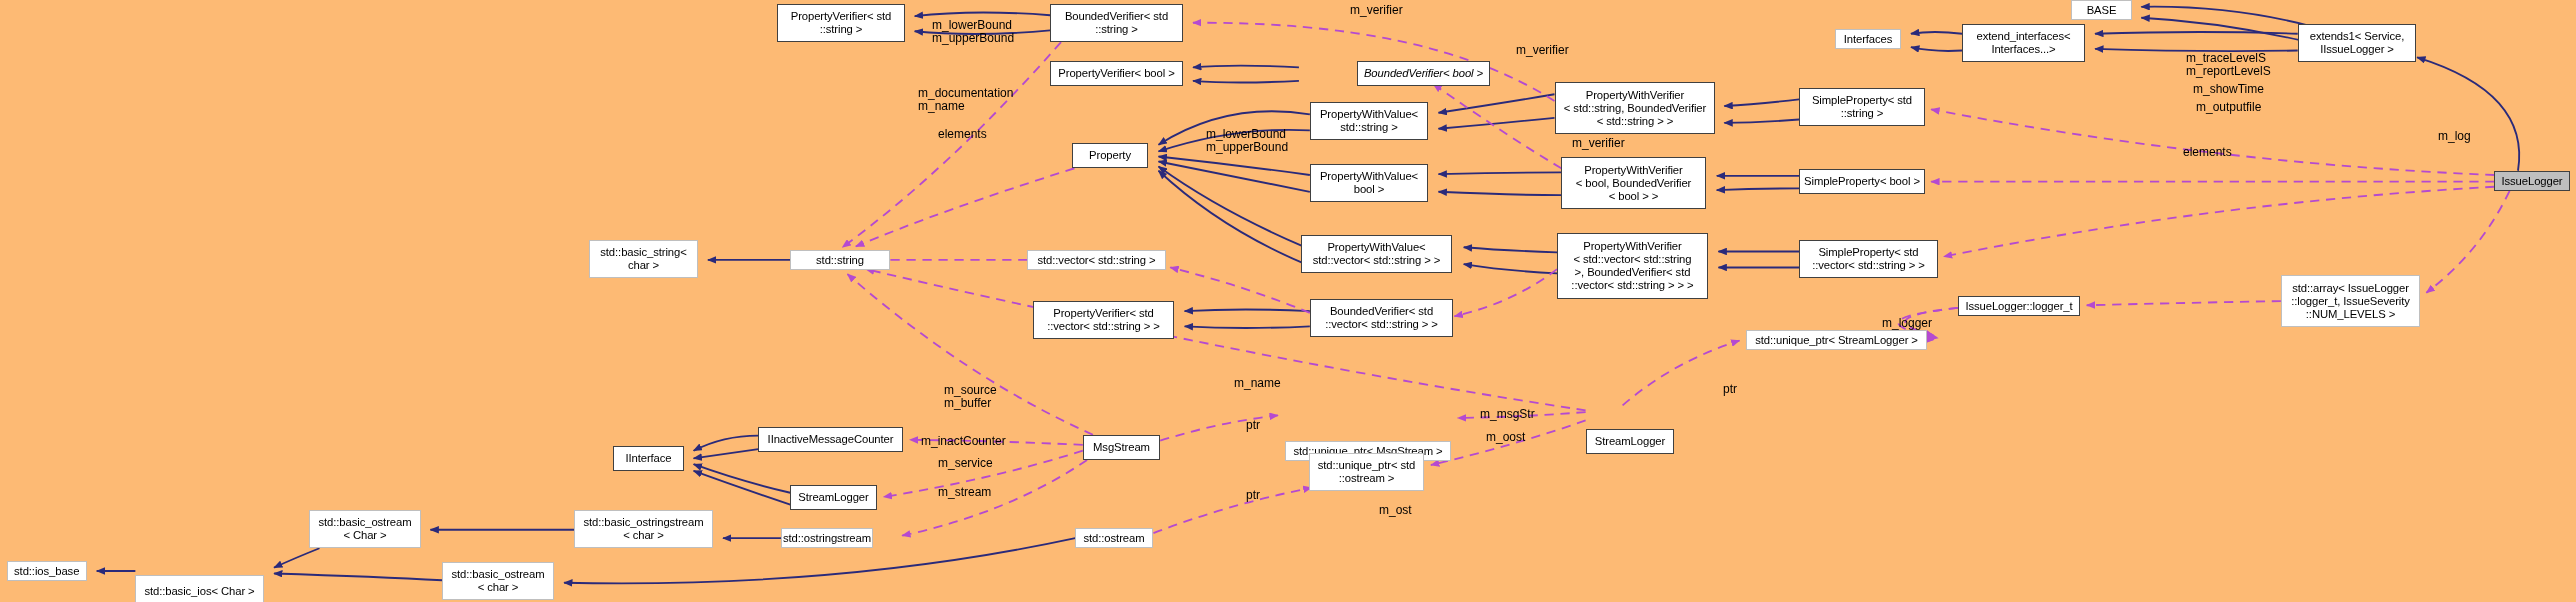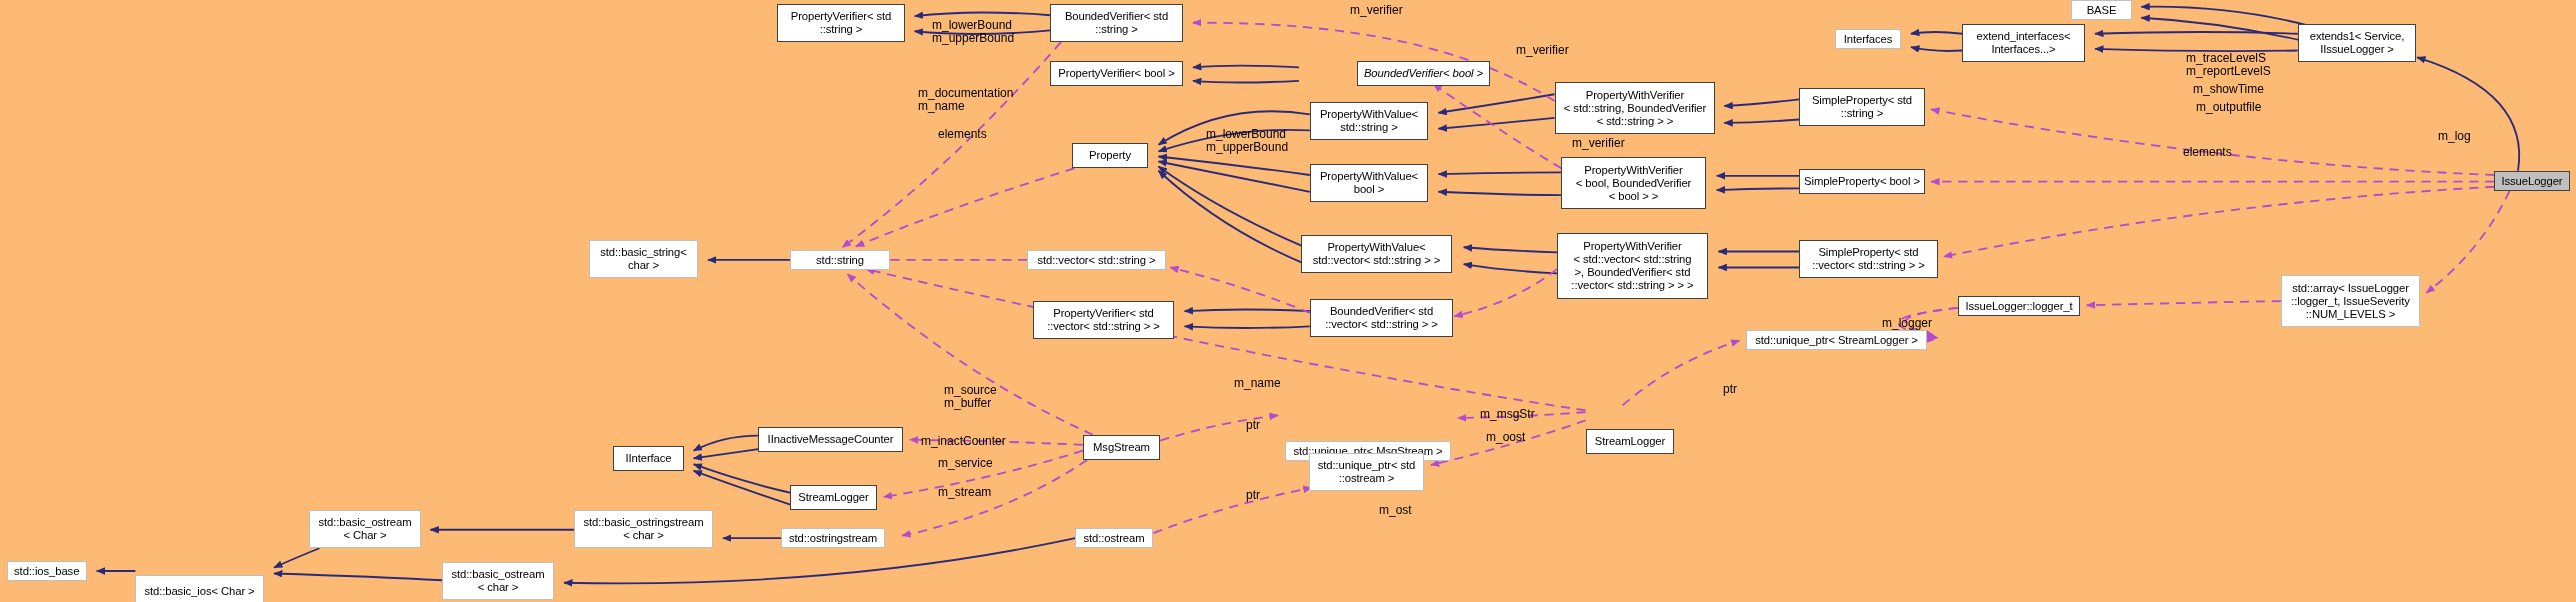--- a/index.html
+++ b/index.html
@@ -229,21 +229,21 @@
       <div class="node plain" style="left: 1746px; top: 330px; width: 181px; height: 20px;">std::unique_ptr&lt; StreamLogger &gt;</div>
       <div class="node strong" style="left: 1586px; top: 405px; width: 88px; height: 25px; margin-top: 24px;">StreamLogger</div>
       <div class="node plain" style="left: 1285px; top: 409px; width: 166px; height: 20px; margin-top: 32px;">std::unique_ptr&lt; MsgStream &gt;</div>
       <div class="node plain" style="left: 1309px; top: 453px; width: 115px; height: 38px;">std::unique_ptr&lt; std
 ::ostream &gt;</div>
       <div class="node strong" style="left: 1083px; top: 435px; width: 77px; height: 25px;">MsgStream</div>
       <div class="node strong" style="left: 758px; top: 427px; width: 145px; height: 25px;">IInactiveMessageCounter</div>
       <div class="node strong" style="left: 790px; top: 485px; width: 87px; height: 25px;">StreamLogger</div>
       <div class="node strong" style="left: 613px; top: 446px; width: 71px; height: 25px;">IInterface</div>
       <div class="node plain" style="left: 1075px; top: 528px; width: 78px; height: 20px;">std::ostream</div>
-      <div class="node plain" style="left: 781px; top: 528px; width: 104px; height: 20px;">std::ostringstream</div>
+      <div class="node plain" style="left: 781px; top: 528px; width: 92px; height: 20px;">std::ostringstream</div>
       <div class="node plain" style="left: 574px; top: 510px; width: 139px; height: 38px;">std::basic_ostringstream
 &lt; char &gt;</div>
       <div class="node plain" style="left: 309px; top: 510px; width: 112px; height: 38px;">std::basic_ostream
 &lt; Char &gt;</div>
       <div class="node plain" style="left: 442px; top: 562px; width: 112px; height: 38px;">std::basic_ostream
 &lt; char &gt;</div>
       <div class="node plain" style="left: 135px; top: 575px; width: 129px; height: 32px;">std::basic_ios&lt; Char &gt;</div>
       <div class="node plain" style="left: 6.7px; top: 561px; width: 80px; height: 20px;">std::ios_base</div>
     </div>
   <div id="label-layer">

